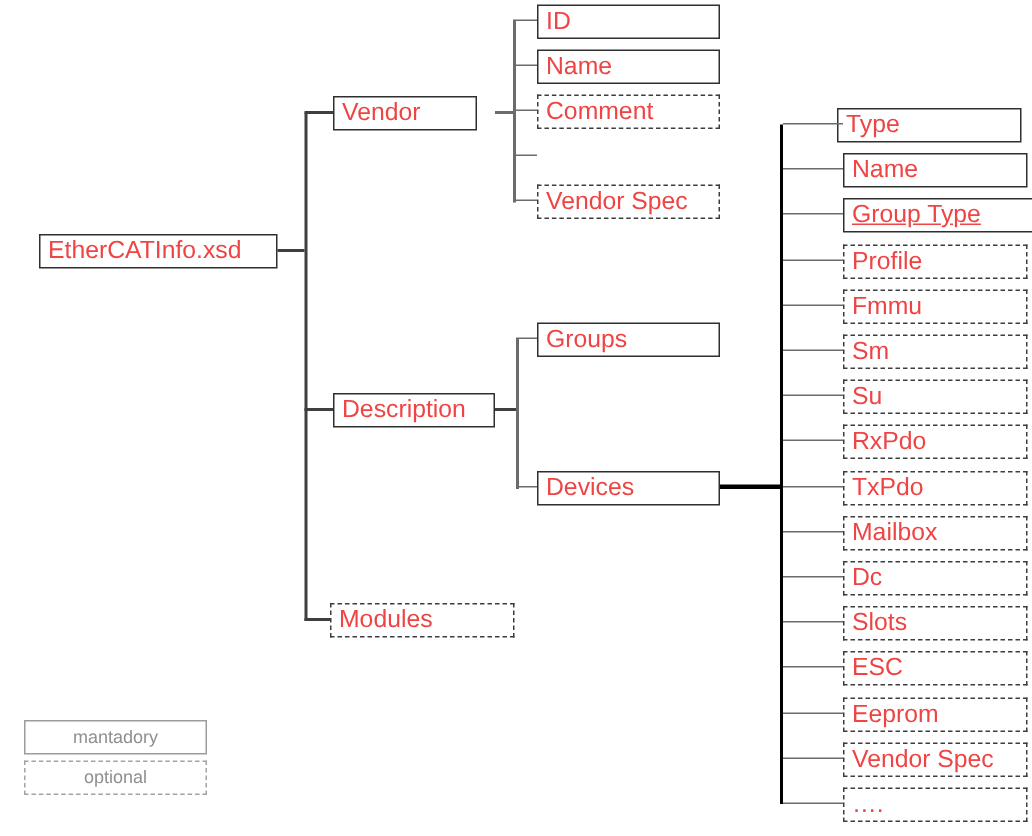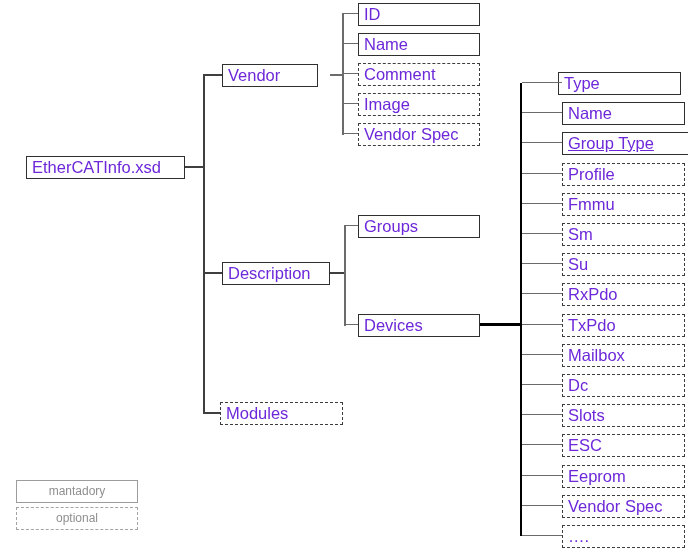--- a/index.html
+++ b/index.html
@@ -3,21 +3,21 @@
 <meta charset="utf-8">
 <style>
   html,body{margin:0;padding:0;background:#ffffff;}
   .stage{
     position:relative;width:688px;height:557px;background:#ffffff;
     font-family:"Liberation Sans", sans-serif;overflow:hidden;
   }
   .node{
     position:absolute;box-sizing:border-box;height:23px;
     background:#ffffff;border:1px solid #2f2f2f;
-    font-size:16.5px;line-height:20px;color:#6d28d9;
+    font-size:16.5px;line-height:20px;color:#ef4444;
     padding-left:5px;white-space:nowrap;overflow:hidden;
   }
   .node.dashed{border:1px dashed #3d3d3d;}
   .legend-box{
     position:absolute;box-sizing:border-box;width:122px;height:23px;
     background:#ffffff;border:1px solid #9c9c9c;
     font-size:12px;line-height:20px;color:#8f8f8f;text-align:center;
     white-space:nowrap;overflow:hidden;
   }
   .legend-box.dashed{border:1px dashed #a3a3a3;}
@@ -32,21 +32,20 @@
 
   <div class="node" style="left:26px;top:156px;width:159px;">EtherCATInfo.xsd</div>
 
   <div class="node" style="left:222px;top:64px;width:96px;">Vendor</div>
   <div class="node" style="left:222px;top:262px;width:108px;">Description</div>
   <div class="node dashed" style="left:220px;top:402px;width:123px;">Modules</div>
 
   <div class="node" style="left:358px;top:3px;width:122px;">ID</div>
   <div class="node" style="left:358px;top:33px;width:122px;">Name</div>
   <div class="node dashed" style="left:358px;top:63px;width:122px;">Comment</div>
-  <div class="node dashed" style="left:358px;top:93px;width:122px;">Image</div>
   <div class="node dashed" style="left:358px;top:123px;width:122px;">Vendor Spec</div>
 
   <div class="node" style="left:358px;top:215px;width:122px;">Groups</div>
   <div class="node" style="left:358px;top:314px;width:122px;">Devices</div>
 
   <div class="node" style="left:558px;top:72px;width:123px;">Type</div>
   <div class="node" style="left:562px;top:102px;width:123px;">Name</div>
   <div class="node" style="left:562px;top:132px;width:144px;text-decoration:underline;">Group Type</div>
   <div class="node dashed" style="left:562px;top:163px;width:123px;">Profile</div>
   <div class="node dashed" style="left:562px;top:193px;width:123px;">Fmmu</div>

